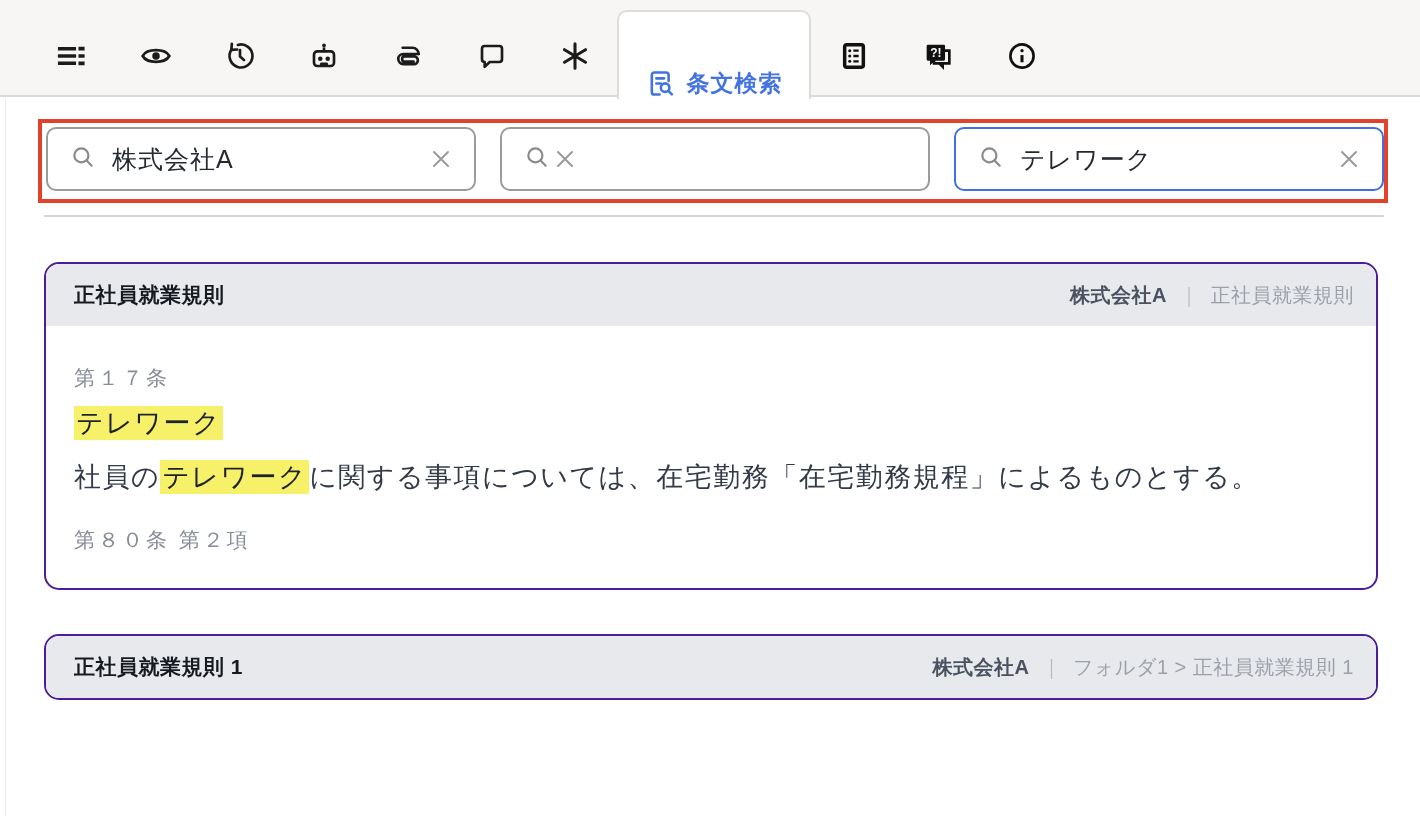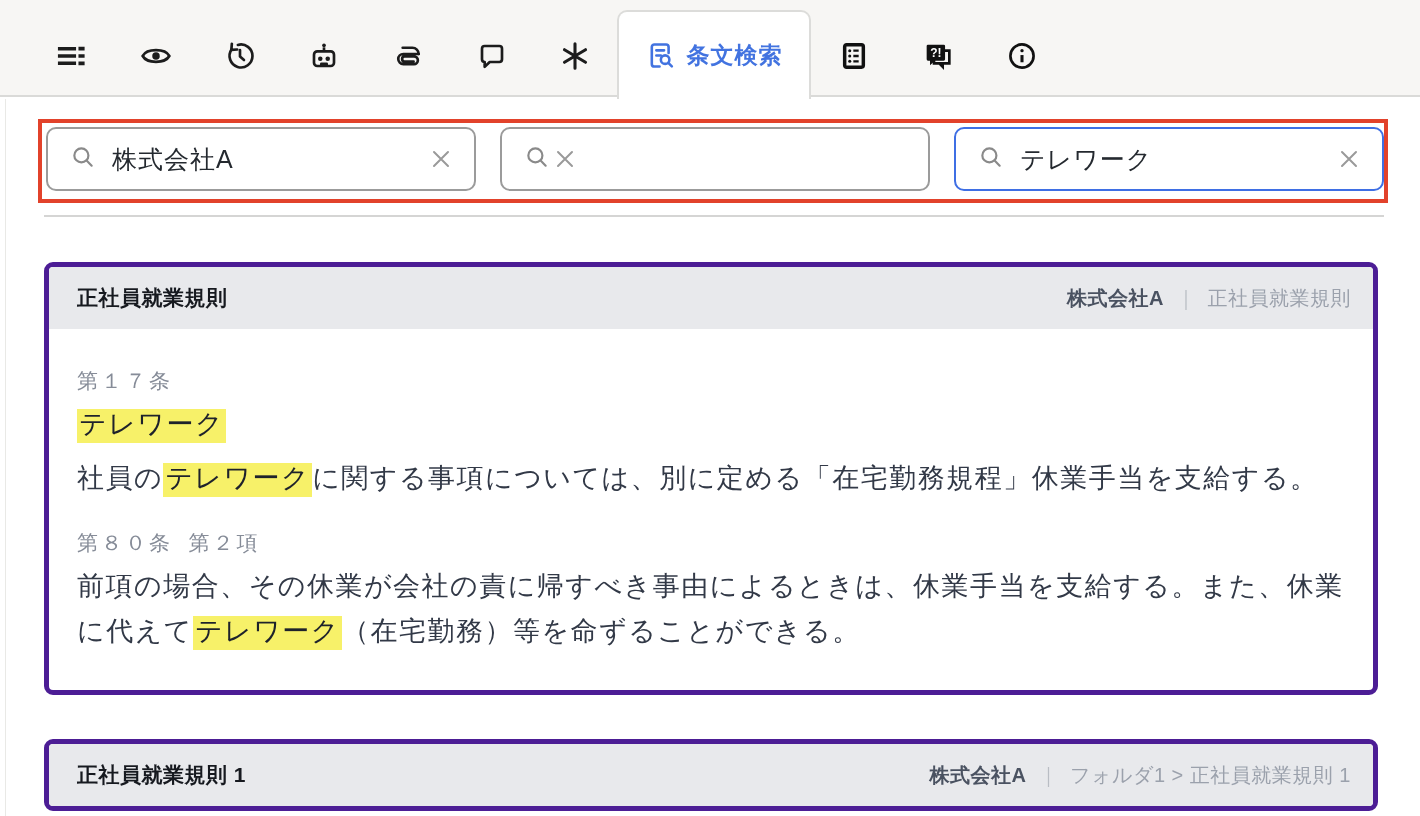--- a/index.html
+++ b/index.html
@@ -11,21 +11,21 @@
   .toolbar { position:absolute; left:0; top:0; width:1420px; height:97px;
     background:#f7f6f4; border-bottom:2px solid #dadad8; }
   .tb-btn { position:absolute; top:38px; width:36px; height:36px; display:flex;
     align-items:center; justify-content:center; background:none; border:none; cursor:pointer; }
   .tb-btn svg { width:32px; height:32px; }
   .panel-edge { position:absolute; left:5px; top:99px; height:717px; width:1px; background:#e9e9e6; }
 
   
   .tab-active { position:absolute; left:617px; top:10px; width:194px; height:89px;
     background:#ffffff; border:2px solid #dcdcda; border-bottom:none;
-    border-radius:10px 10px 0 0; display:flex; align-items:center; justify-content:center;
+    border-radius:10px 10px 0 0; display:flex; align-items:flex-end; justify-content:center;
     gap:10px; z-index:3; cursor:pointer; }
   .tab-active .tab-label { color:#4273e0; font-size:23px; font-weight:bold; letter-spacing:1px; }
 
   
   .annotation-box { position:absolute; left:38px; top:119px; width:1350px; height:84px;
     border:4px solid #e2422b; pointer-events:none; z-index:5; }
   .search-fields { position:absolute; left:46px; top:127px; display:flex; gap:24px; }
   .search-field { position:relative; width:430px; height:64px; background:#fff;
     border:2px solid #9b9b9b; border-radius:10px; display:flex; align-items:center; }
   .search-field.focused { border:2px solid #3f6fe4; }
@@ -33,30 +33,30 @@
   .search-field input { flex:1; border:none; outline:none; background:transparent;
     font-size:25px; color:#24292f; margin-left:16px; min-width:0;
     font-family:"Liberation Sans","DejaVu Sans",sans-serif; letter-spacing:1px; }
   .clear-btn { background:none; border:none; cursor:pointer; margin-right:18px;
     width:30px; height:30px; display:flex; align-items:center; justify-content:center; }
 
   .divider { position:absolute; left:44px; top:215px; width:1340px; height:2px; background:#d5d5d4; }
 
   
   .results { position:absolute; left:44px; top:262px; width:1334px; }
-  .card { border:5px solid #4c1d95; border-radius:9px; background:#ffffff;
+  .card { border:2px solid #4c1d95; border-radius:15px; background:#ffffff;
     overflow:hidden; margin-bottom:44px; }
   .card-header { height:62px; background:#e8e9ec; display:flex; align-items:center;
     padding:0 22px 0 28px; }
   .card-title { font-size:21px; font-weight:bold; color:#16191f; letter-spacing:0.5px; }
   .card-meta { margin-left:auto; display:flex; align-items:center; font-size:20px; white-space:nowrap; }
   .meta-company { color:#4a5261; font-weight:bold; letter-spacing:0.5px; }
   .meta-sep { color:#b9bdc4; padding:0 12px; font-weight:normal; }
   .meta-path { color:#9ba1ac; letter-spacing:0.5px; }
-  .card-body { padding:12px 28px 34px 28px;font-family:Liberation Mono, monospace; }
+  .card-body { padding:12px 28px 34px 28px; }
   .sec-label { font-size:21px; color:#868c98; letter-spacing:3px; margin-top:26px; }
   .sec-text { font-size:27px; color:#323947; line-height:45px; margin-top:9px;
     letter-spacing:1.5px; }
   .sec-text .hl { background:#f7f169; color:#1e222b; padding:2px 2px; }
 </style>
 </head>
 <body>
 
 <div class="stage">
 
@@ -212,23 +212,22 @@
         <span class="card-title">正社員就業規則</span>
         <span class="card-meta">
           <span class="meta-company">株式会社A</span>
           <span class="meta-sep">｜</span>
           <span class="meta-path">正社員就業規則</span>
         </span>
       </div>
       <div class="card-body">
           <div class="sec-label">第１７条</div>
           <div class="sec-text"><span class="hl">テレワーク</span></div>
-          <div class="sec-text"><span>社員の</span><span class="hl">テレワーク</span><span>に関する事項については、別に定める「在宅勤務規程」休業手当を支給する。</span></div>
+          <div class="sec-text"><span>社員の</span><span class="hl">テレワーク</span><span>に関する事項については、在宅勤務「在宅勤務規程」によるものとする。</span></div>
           <div class="sec-label">第８０条 第２項</div>
-          <div class="sec-text"><span>前項の場合、その休業が会社の責に帰すべき事由によるときは、休業手当を支給する。また、休業に代えて</span><span class="hl">テレワーク</span><span>（在宅勤務）等を命ずることができる。</span></div>
         </div>
     </div>
 
     <div class="card">
       <div class="card-header">
         <span class="card-title">正社員就業規則 1</span>
         <span class="card-meta">
           <span class="meta-company">株式会社A</span>
           <span class="meta-sep">｜</span>
           <span class="meta-path">フォルダ1 &gt; 正社員就業規則 1</span>

